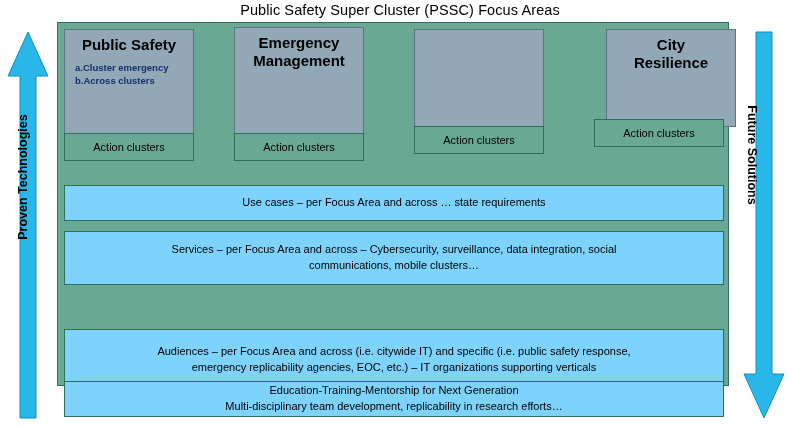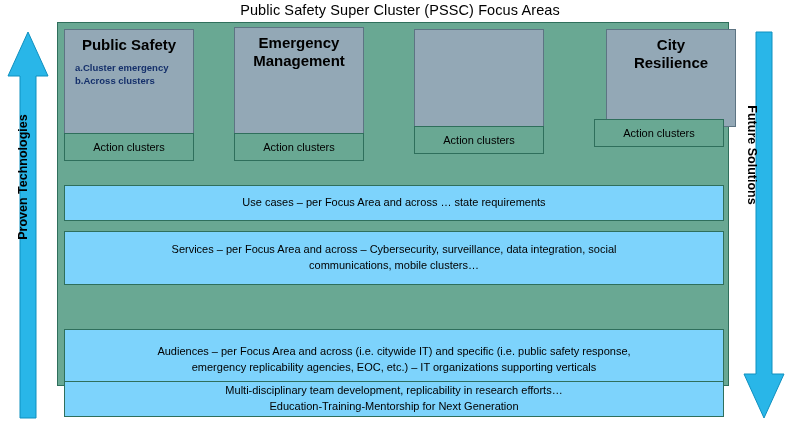--- a/index.html
+++ b/index.html
@@ -204,19 +204,19 @@
 
     <div class="band" style="left:6px; top:286px; width:660px; height:62px;margin-top:20px;">
       <div class="band-inner">
         <div>Audiences – per Focus Area and across (i.e. citywide IT) and specific (i.e. public safety response,</div>
         <div>emergency replicability agencies, EOC, etc.) – IT organizations supporting verticals</div>
       </div>
     </div>
 
     <div class="band" style="left:6px; top:358px; width:660px; height:36px;">
       <div class="band-inner">
+        <div>Education-Training-Mentorship for Next Generation</div>
         <div>Multi-disciplinary  team development, replicability in research efforts…</div>
-        <div>Education-Training-Mentorship for Next Generation</div>
       </div>
     </div>
 
   </div>
 </div>
 
 </body></html>

